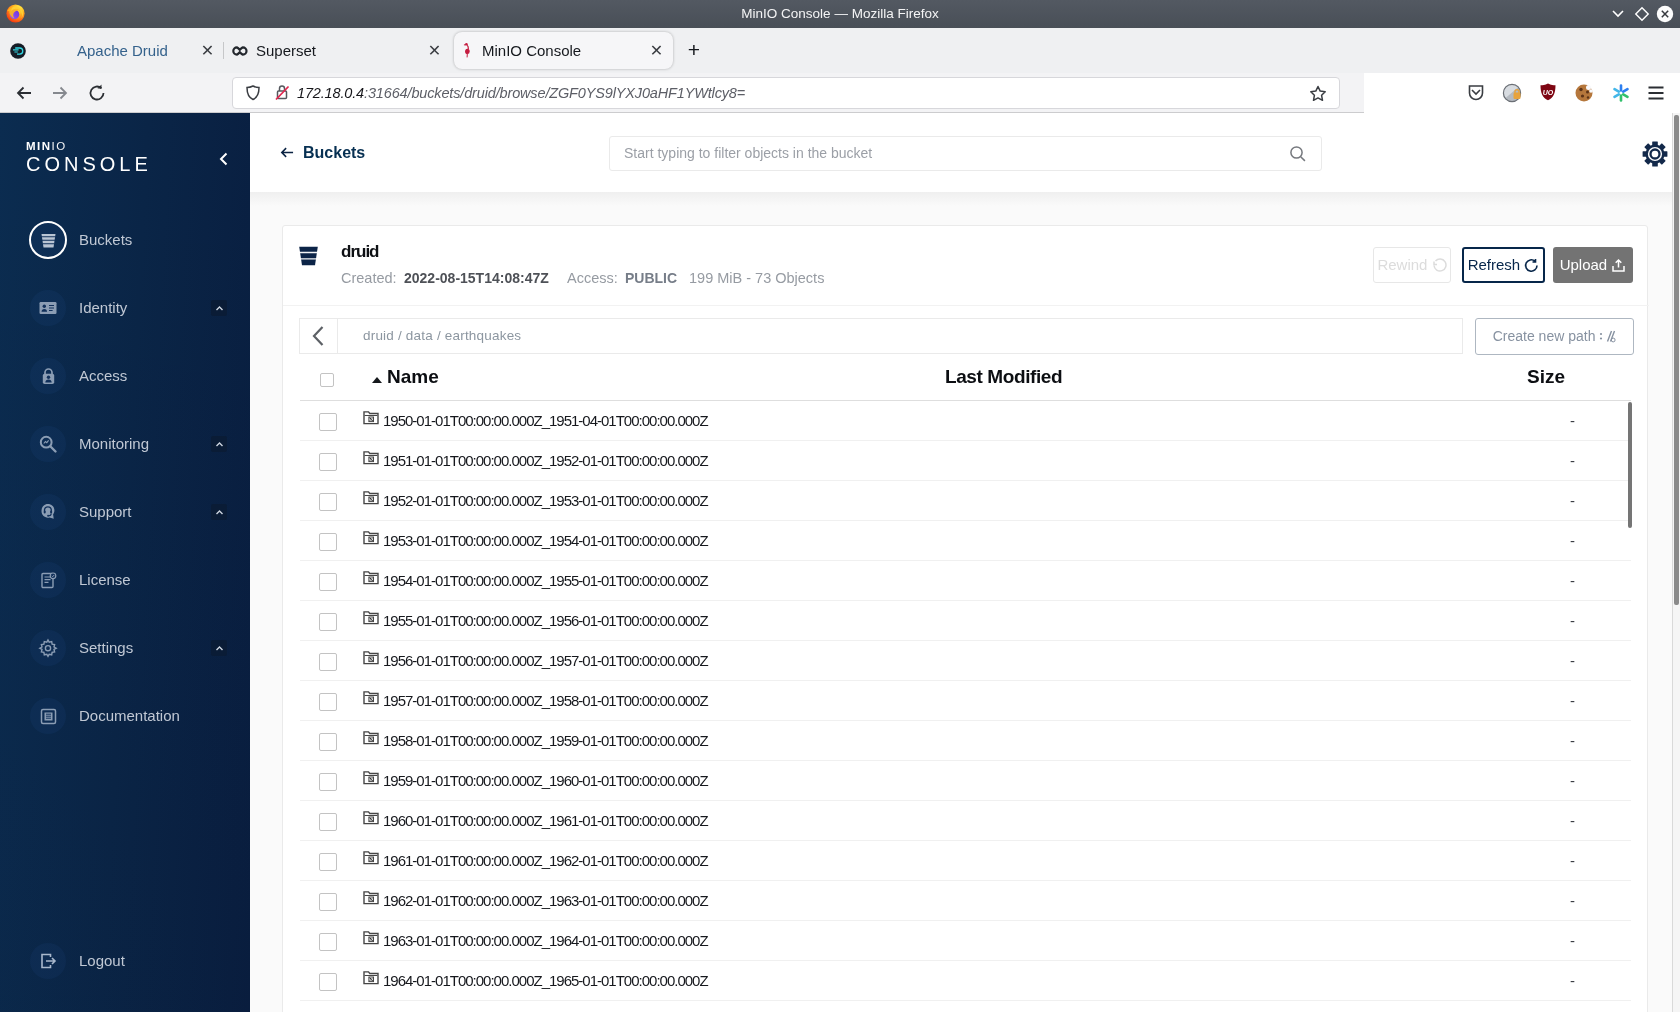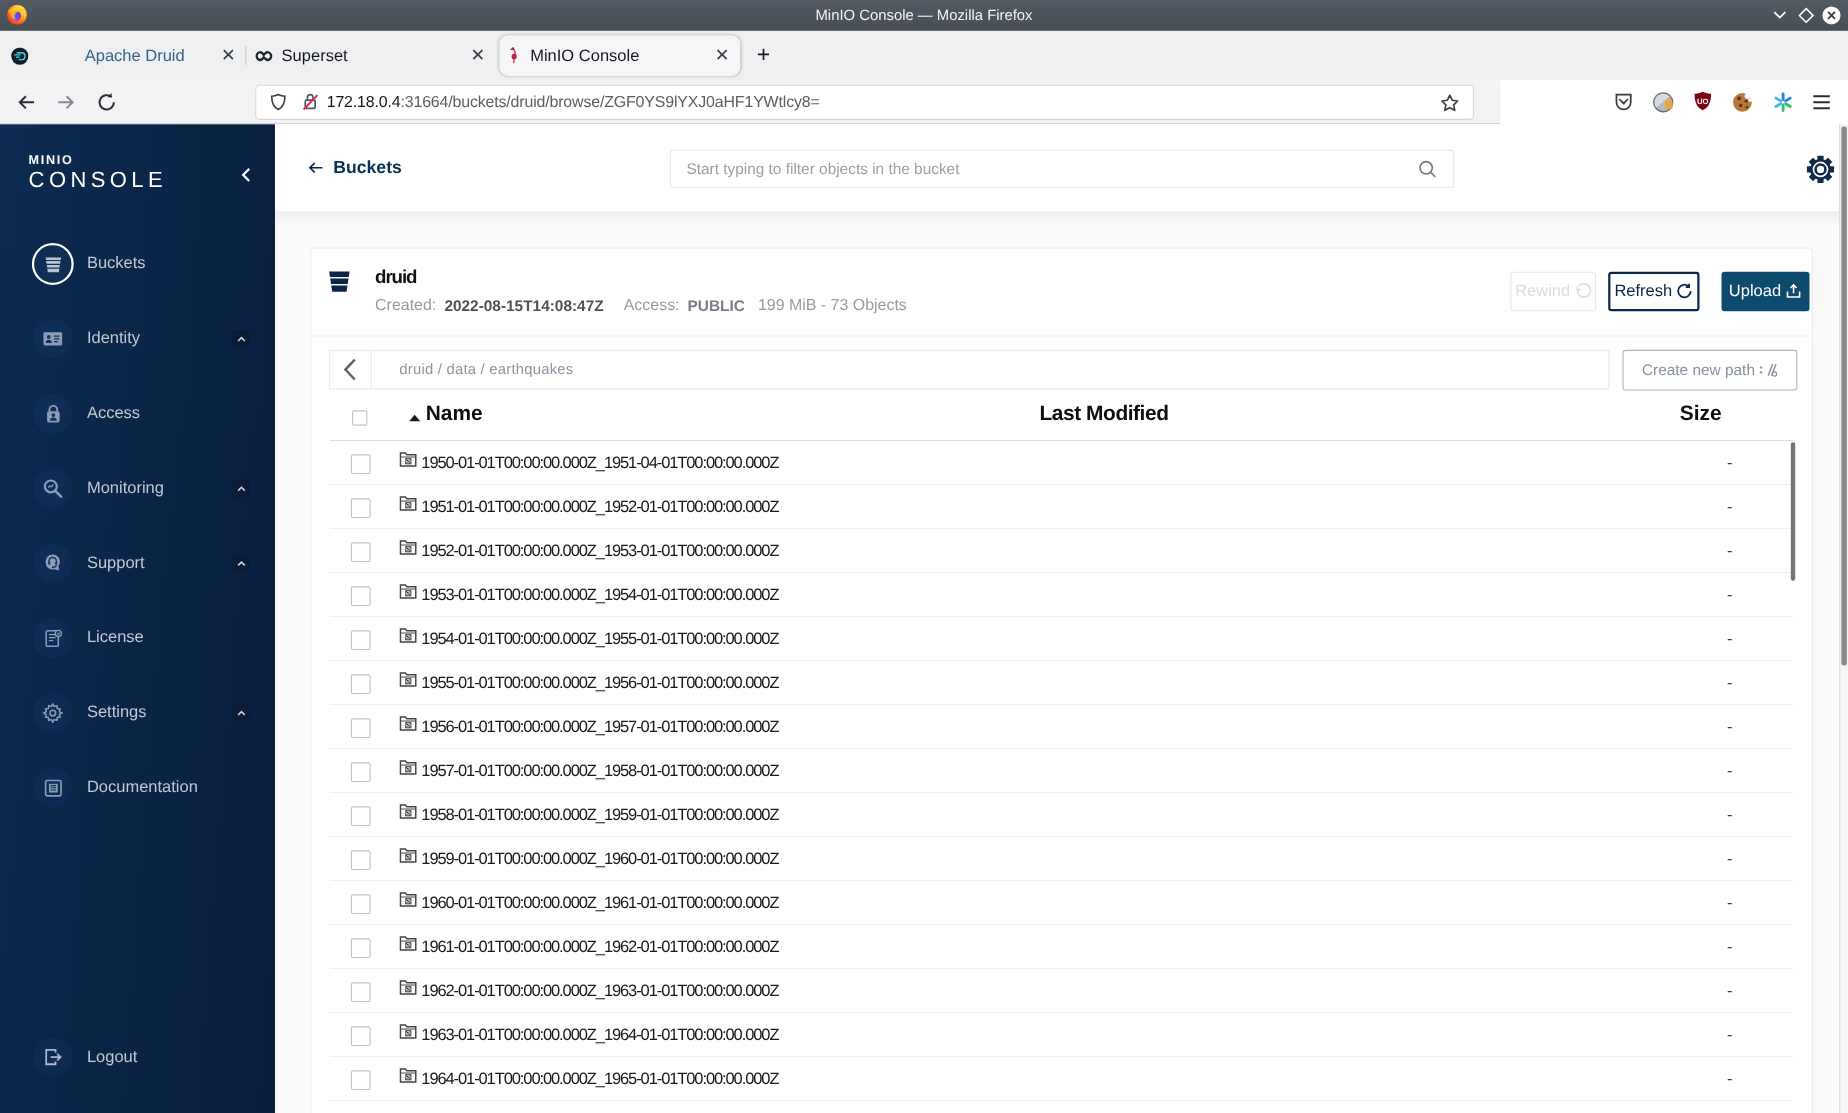--- a/index.html
+++ b/index.html
@@ -19,34 +19,34 @@
 .tab { position:absolute; top:0; height:45px; }
 .tabfav { position:absolute; top:15px; width:16px; height:16px; }
 .tabtitle { position:absolute; top:0; line-height:45px; font-size:15px; color:#15181d; white-space:nowrap; }
 .tabclose { position:absolute; top:13px; width:19px; height:19px; color:#3a3d42; font-size:16px; text-align:center; line-height:19px; }
 #activetab { position:absolute; left:454px; top:4px; width:219px; height:37px; background:#f6f6f8;
   border-radius:8px; box-shadow:0 0 3px rgba(0,0,0,.28); }
 .tabsep { position:absolute; top:14px; width:1px; height:17px; background:#c6c7c9; }
 #newtab { position:absolute; left:680px; top:8px; width:28px; height:28px; color:#15181d; font-size:21px; text-align:center; line-height:27px; }
 
 
-#toolbar { position:absolute; left:0; top:73px; width:1364px; height:40px; background:#f3f3f5; border-bottom:1px solid #ccccce; }
+#toolbar { position:absolute; left:0; top:73px; width:1364px; height:40px; background:#f3f3f5; border-bottom:1px solid #ccccce;font-style:italic; }
 .navicon { position:absolute; top:0; height:40px; }
 #urlbox { position:absolute; left:232px; top:4px; width:1108px; height:32px; background:#ffffff;
   border:1px solid #d7d7db; border-radius:4px; }
 #urltext { position:absolute; left:64px; top:0; line-height:30px; font-size:14.5px; letter-spacing:-0.15px; color:#5c5e66; white-space:nowrap; }
 #urltext b { color:#17171b; font-weight:normal; }
 
 
 #app { position:absolute; left:0; top:113px; width:1680px; height:899px; background:#fafafa; }
 #sidebar { position:absolute; left:0; top:0; width:250px; height:899px;
   background-image:linear-gradient(rgba(0,0,0,0) 0%, rgba(5,10,20,0.05) 100%), linear-gradient(93deg,#0b2c50 0%, #0a2547 50%, #091e40 100%); }
 #logo { position:absolute; left:26px; top:27px; color:#fff; }
 #logo .minio { font-size:11.5px; font-weight:bold; letter-spacing:1.5px; }
-#logo .minio span { font-weight:bold; opacity:.95; }
+#logo .minio span { font-weight:normal; opacity:.95; }
 #logo .console { font-size:20px; font-weight:300; letter-spacing:4px; margin-top:1px; }
 #collapse { position:absolute; left:216px; top:38px; width:16px; height:16px; }
 .mitem { position:absolute; left:0; width:250px; height:38px; }
 .mcircle { position:absolute; left:30px; top:0; width:36px; height:36px; border-radius:50%;
   background:rgba(70,140,255,.055); display:flex; align-items:center; justify-content:center; }
 .mcircle.sel { outline:2px solid #fff; outline-offset:-1px; }
 .mlabel { position:absolute; left:79px; top:0; line-height:36px; font-size:15px; color:#c0c8d4; }
 .mcaret { position:absolute; left:211px; top:10px; width:16px; height:16px; background:#0a1c36; border-radius:2px;
   display:flex; align-items:center; justify-content:center; }
 
@@ -63,21 +63,21 @@
   border:1px solid #eaeaea; border-radius:3px; }
 #buckicon { position:absolute; left:15px; top:20px; width:21px; height:20px; }
 #bucktitle { position:absolute; left:58px; top:16px; font-size:17px; font-weight:bold; color:#0e1014; letter-spacing:-1px; }
 #bucksub { position:absolute; left:58px; top:44px; width:600px; height:18px; font-size:14.5px; color:#969ba2; }
 #bucksub b.dt, #bucksub b.pub { font-size:14px; }
 #bucksub b.dt { color:#4e5157; }
 #bucksub b.pub { color:#767d88; }
 .btn { position:absolute; top:21px; height:36px; border-radius:3px; font-size:15px; text-align:center; }
 #btn-rewind { left:1090px; width:78px; border:1px solid #e7e7e7; color:#dcdcdc; line-height:34px; }
 #btn-refresh { left:1179px; width:83px; border:2px solid #07264a; color:#07264a; line-height:32px; }
-#btn-upload { left:1270px; width:80px; background:#0c4a6e; color:#fff; line-height:36px;margin-left:12px; }
+#btn-upload { left:1270px; width:80px; background:#737373; color:#fff; line-height:36px; }
 #carddiv { position:absolute; left:0px; top:79px; width:1366px; height:1px; background:#f2f2f2; }
 #crumbbar { position:absolute; left:16px; top:92px; width:1164px; height:36px; border:1px solid #eaeaea; }
 #crumbback { position:absolute; left:0; top:0; width:38px; height:34px; border-right:1px solid #eaeaea; }
 #crumbtext { position:absolute; left:63px; top:0; line-height:34px; font-size:13.5px; color:#8c96a0; letter-spacing:.2px; }
 #newpath { position:absolute; left:1192px; top:92px; width:159px; height:37px; border:1px solid #aeb7c1; border-radius:3px;
   font-size:14px; color:#8792a1; line-height:35px; text-align:center; }
 
 #thead { position:absolute; left:17px; top:128px; width:1332px; height:46px; }
 .cbox { position:absolute; border:1px solid #c3c3c3; border-radius:2px; background:#fff; }
 #thead .cbox { left:20px; top:19px; width:14px; height:14px; }

